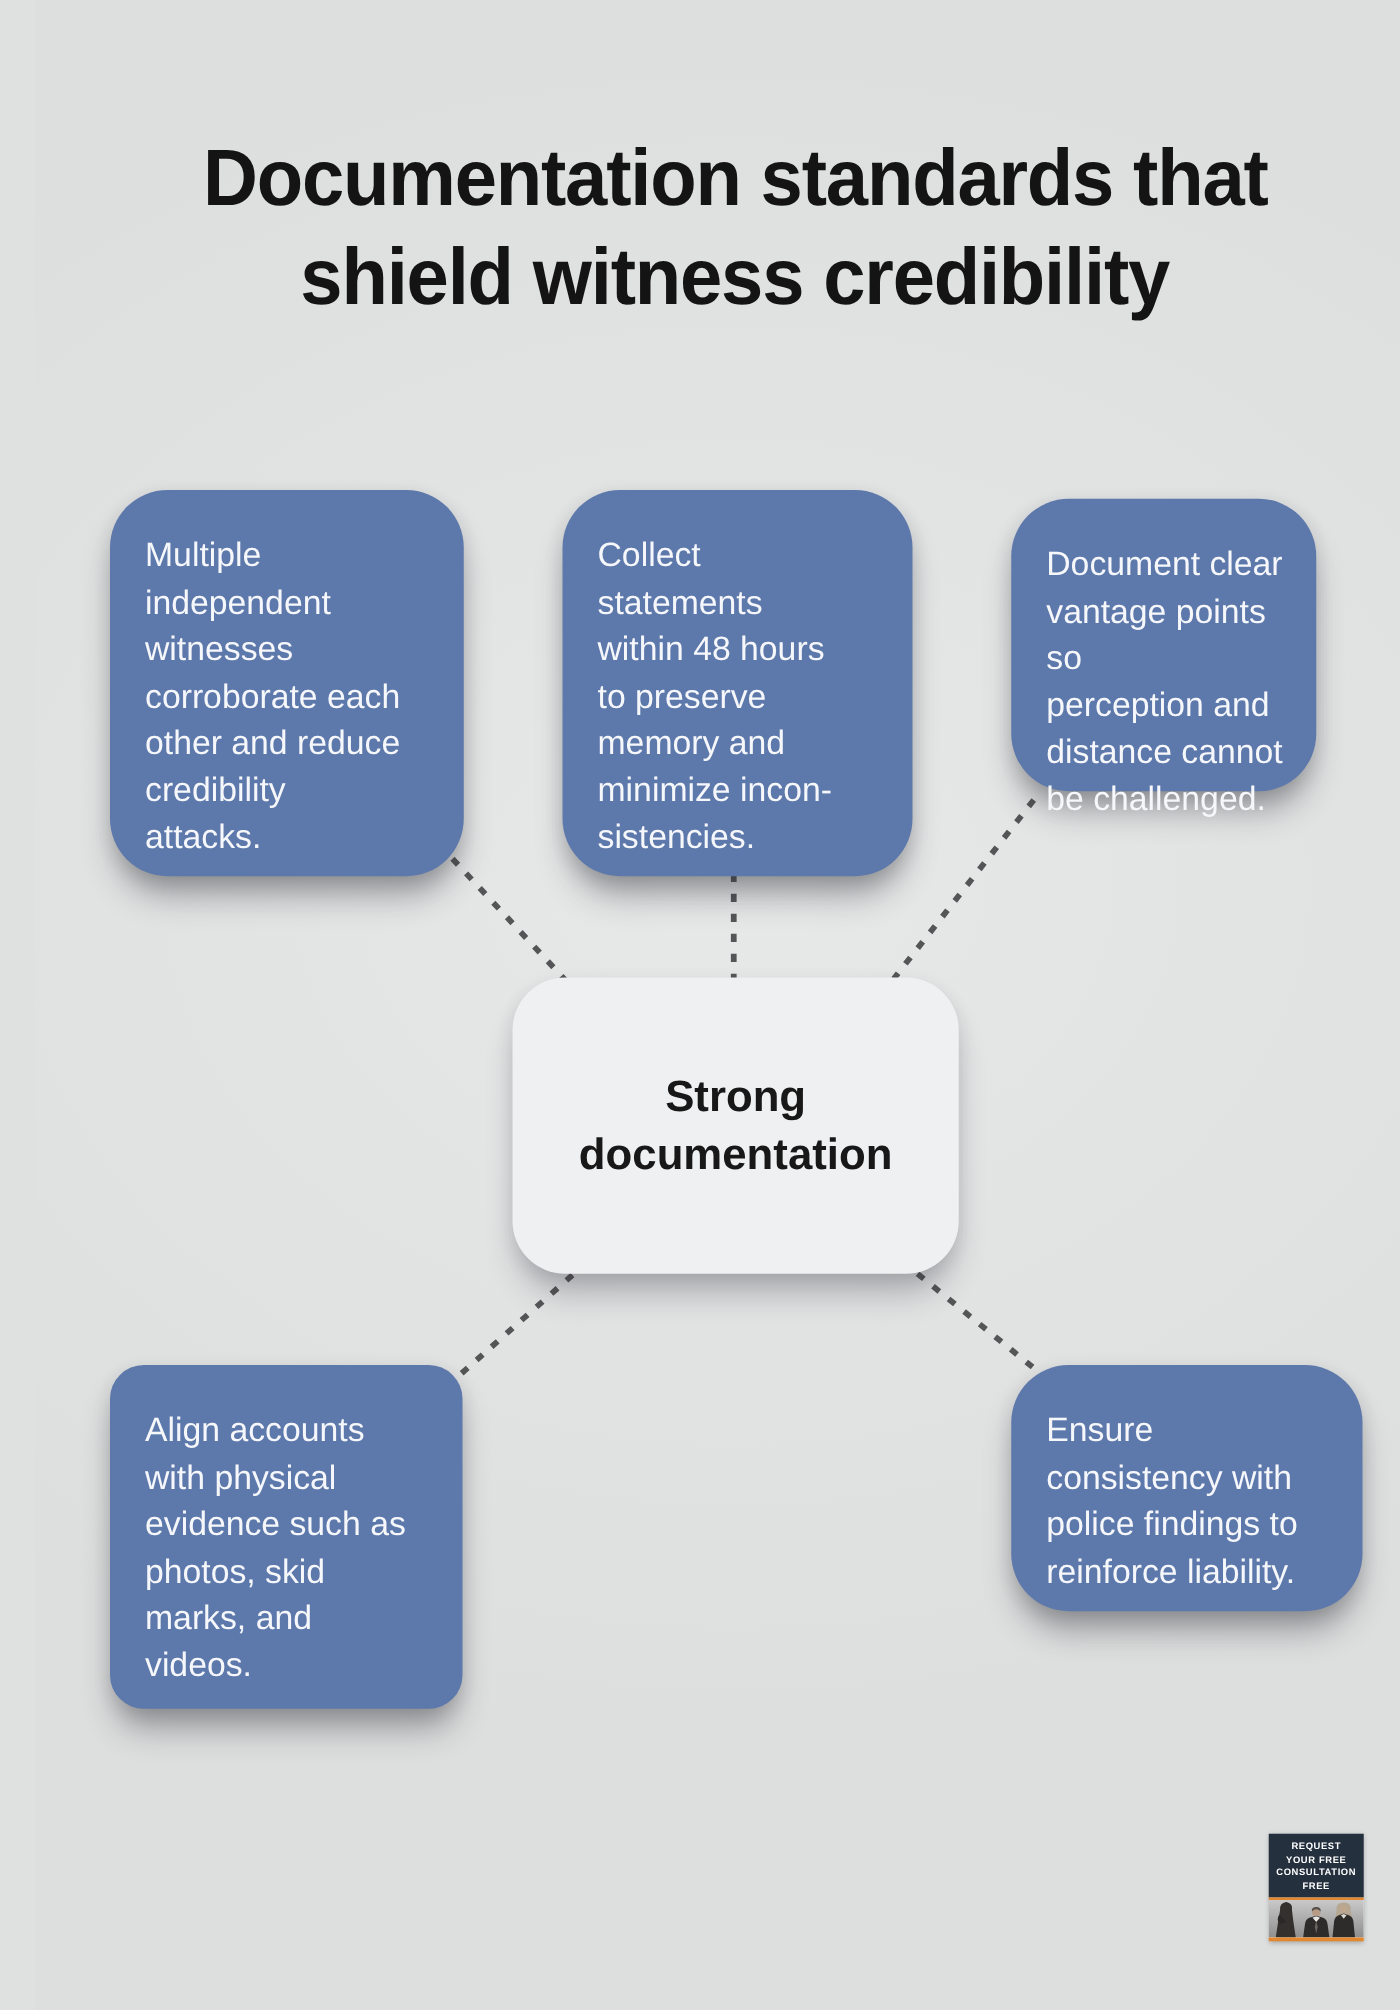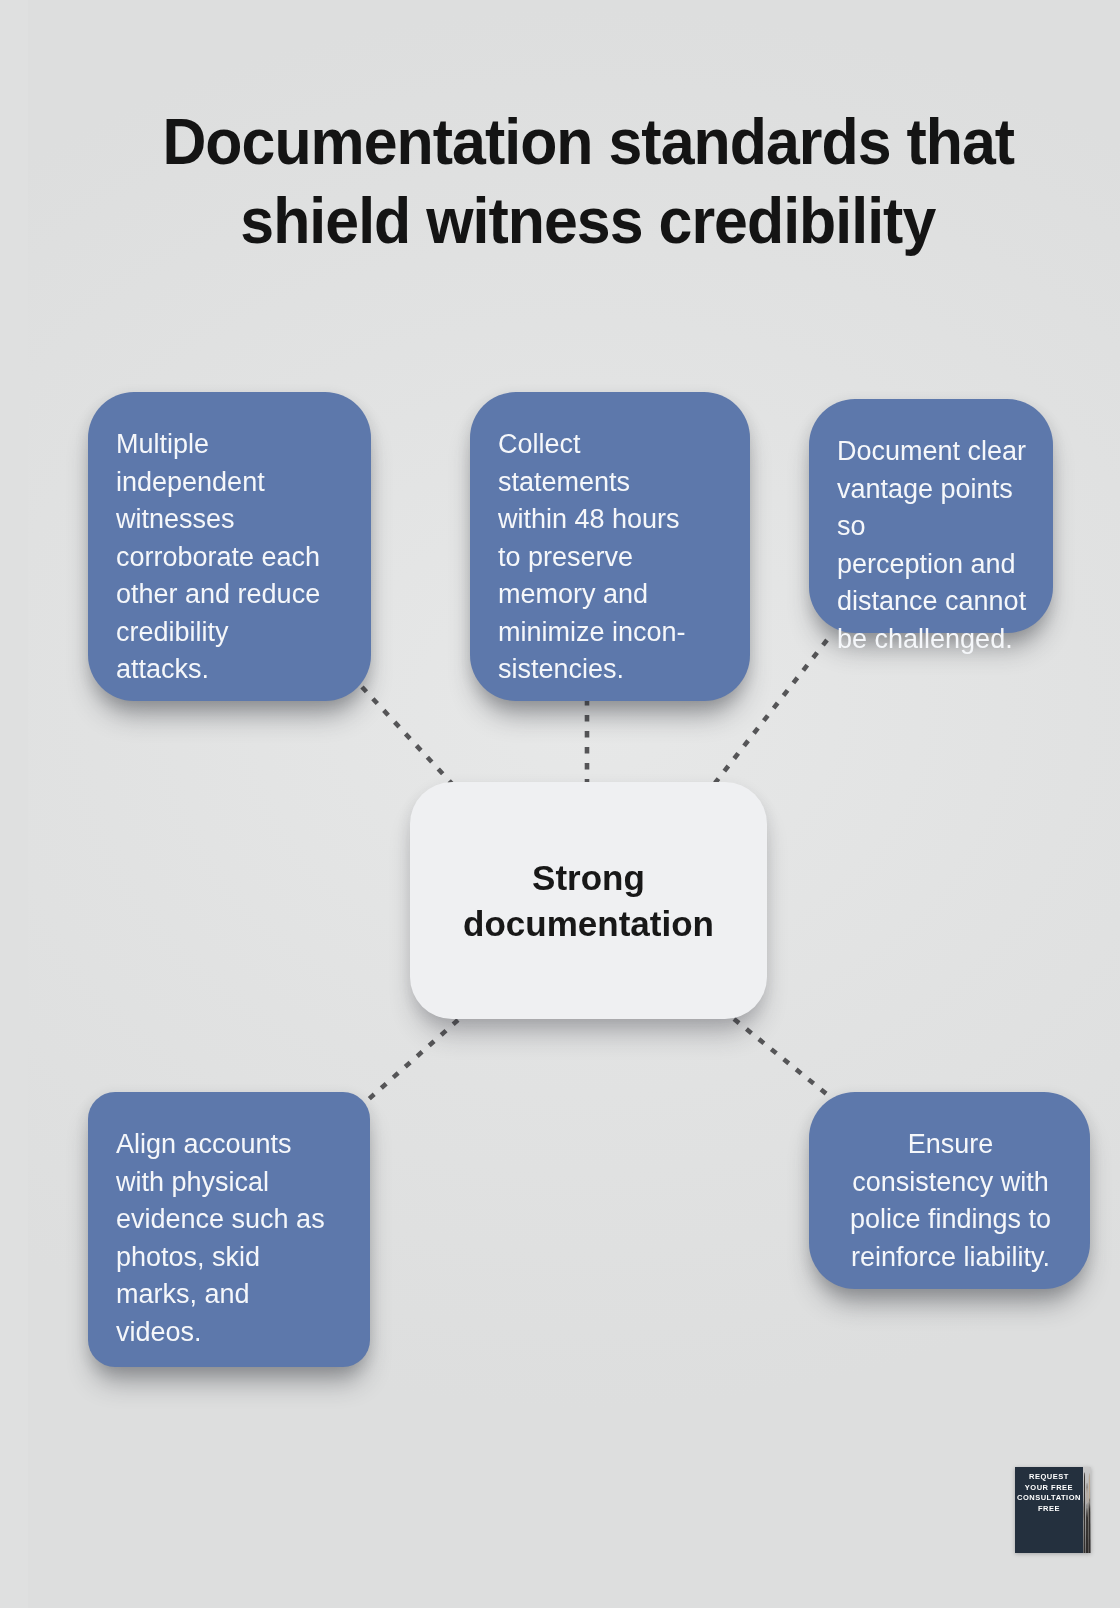--- a/index.html
+++ b/index.html
@@ -48,24 +48,24 @@
     border-radius: 46px;
     color: #f5f7fa;
     font-size: 27px;
     line-height: 37.5px;
     padding: 34px 26px 24px 28px;
     white-space: pre-line;
     box-shadow: 0 20px 26px -6px rgba(45,48,55,0.42),
                 0 4px 14px rgba(45,48,55,0.14);
   }
   #node-witnesses   { left: 60px;  top: 392px;  width: 283px; height: 309px; }
-  #node-statements  { left: 442px; top: 392px;  width: 280px; height: 309px; }
+  #node-statements  { left: 422px; top: 392px;  width: 280px; height: 309px; }
   #node-vantage     { left: 781px; top: 399px;  width: 244px; height: 234px; }
   #node-evidence    { left: 60px;  top: 1092px; width: 282px; height: 275px; border-radius: 27px; }
-  #node-consistency { left: 781px; top: 1092px; width: 281px; height: 197px; text-align: center; }
+  #node-consistency { left: 781px; top: 1092px; width: 281px; height: 197px; }
   
   .center-node {
     position: absolute;
     left: 382px; top: 782px;
     width: 357px; height: 237px;
     background: #eff0f2;
     border-radius: 42px;
     display: flex;
     align-items: center;
     justify-content: flex-start;
@@ -77,21 +77,21 @@
     line-height: 46px;
     box-shadow: 0 20px 26px -6px rgba(45,48,55,0.30),
                 0 4px 14px rgba(45,48,55,0.10);
   }
   
   .badge {
     position: absolute;
     left: 987px; top: 1467px;
     width: 76px; height: 86px;
     display: flex;
-    flex-direction: row;
+    flex-direction: column;
     cursor: pointer;
     box-shadow: 0 1px 4px rgba(0,0,0,0.25);
   }
   .badge-top {
     background: #24303e;
     color: #ffffff;
     text-align: center;
     font-weight: 700;
     font-size: 7.5px;
     line-height: 10.5px;

